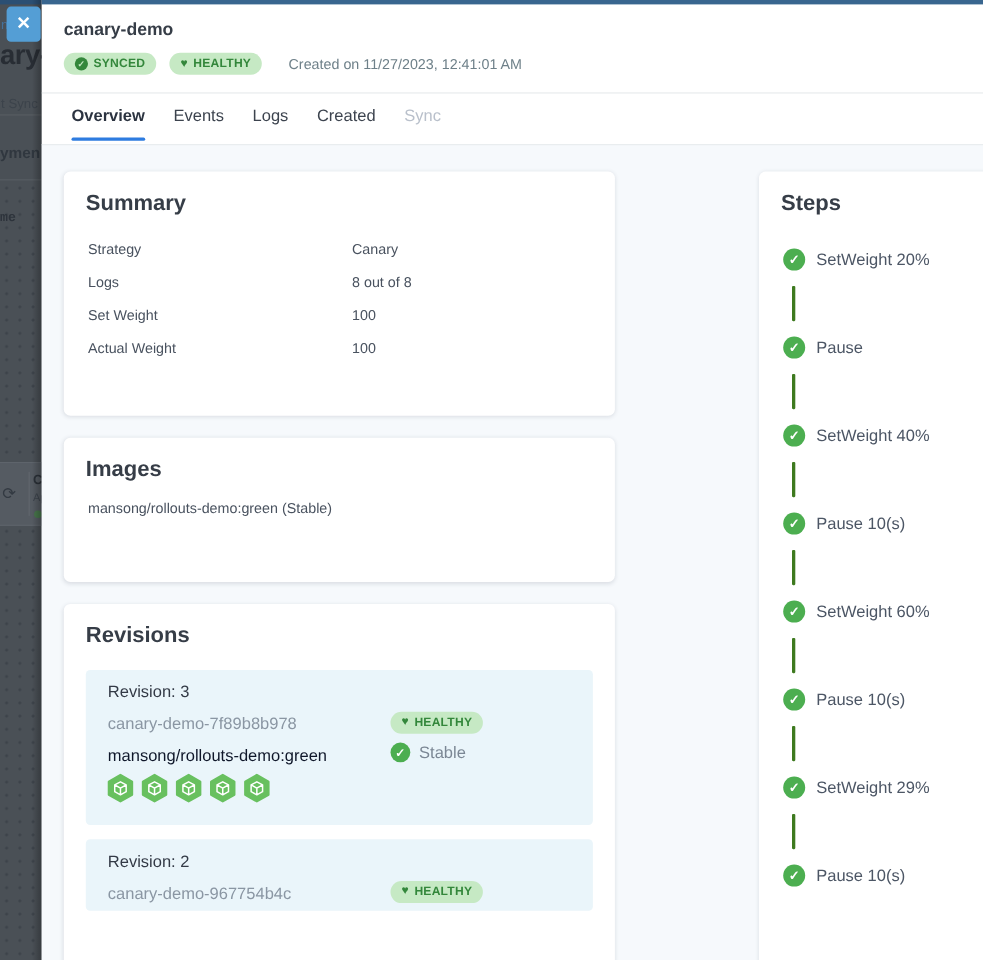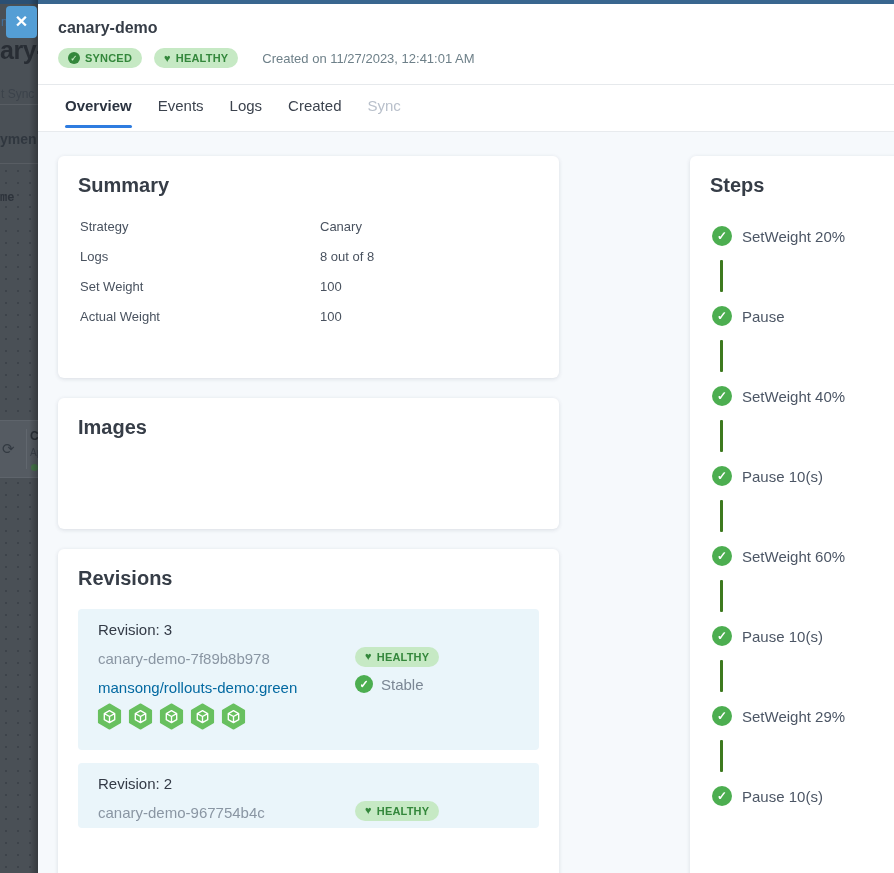--- a/index.html
+++ b/index.html
@@ -88,21 +88,21 @@
   .kv-row { display:flex; align-items:flex-end; height:30px; }
   .kv-label { width:240px; font-size:13px; color:#49525f; }
   .kv-value { font-size:13px; color:#49525f; }
 
   .img-item { position:absolute; left:22px; top:56px; font-size:13px; color:#49525f; }
 
   .rev-block { position:absolute; left:20px; width:461px; background:#eaf5fa; border-radius:4px; }
   .rev-label { position:absolute; left:20px; top:12px;  font-size:15px; color:#333a46; }
   .rev-name  { position:absolute; left:20px; top:41px;  font-size:15px; color:#8a96a3; }
   .rev-health{ position:absolute; left:277px; top:37px; }
-  .rev-image { position:absolute; left:20px; top:70px;  font-size:15px; color:#0369a1; }
+  .rev-image { position:absolute; left:20px; top:70px;  font-size:15px; color:#0f172a; }
   .rev-status{ position:absolute; left:277px; top:66px; display:flex; align-items:center; gap:8px;
                font-size:15px; color:#7b8794; }
   .rev-pods  { position:absolute; left:18px; top:94px; display:flex; gap:4px; }
   .rev-pods span { display:inline-flex; width:27px; height:27px; }
 
   .check-circle {
     display:inline-flex; flex:0 0 auto; width:20px; height:20px; border-radius:50%;
     background:#4cae50; color:#fff; font-size:12px; font-weight:700;
     align-items:center; justify-content:center;
   }
@@ -186,20 +186,21 @@
             </div>
             <div class="kv-row">
               <span class="kv-label">Actual Weight</span>
               <span class="kv-value">100</span>
             </div>
           </div>
       </div>
 
       <div class="card card-images">
         <h2>Images</h2>
+        <div class="img-item">mansong/rollouts-demo:green (Stable)</div>
       </div>
 
       <div class="card card-revisions">
         <h2>Revisions</h2>
       <div class="rev-block" style="top: 60px; height: 141px;">
             <div class="rev-label">Revision: 3</div>
             <div class="rev-name">canary-demo-7f89b8b978</div>
             <div class="rev-health"><span class="badge">
                 <span class="icon-heart">♥</span>
                 <span>HEALTHY</span>

